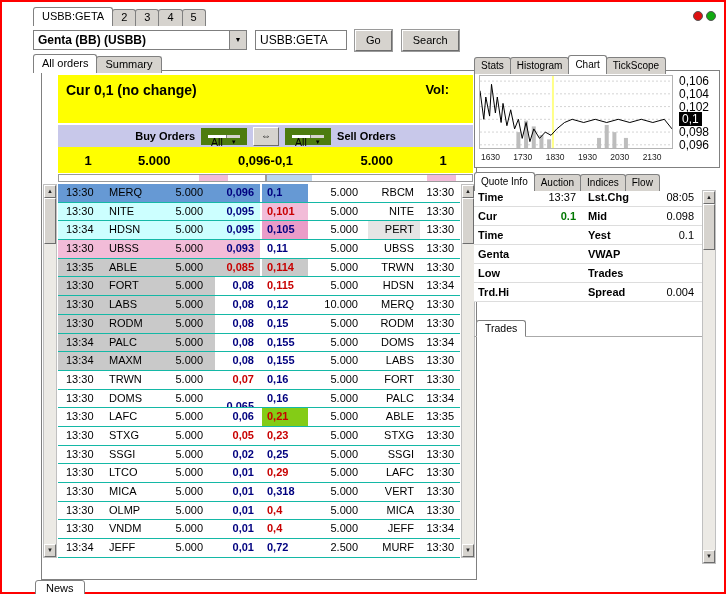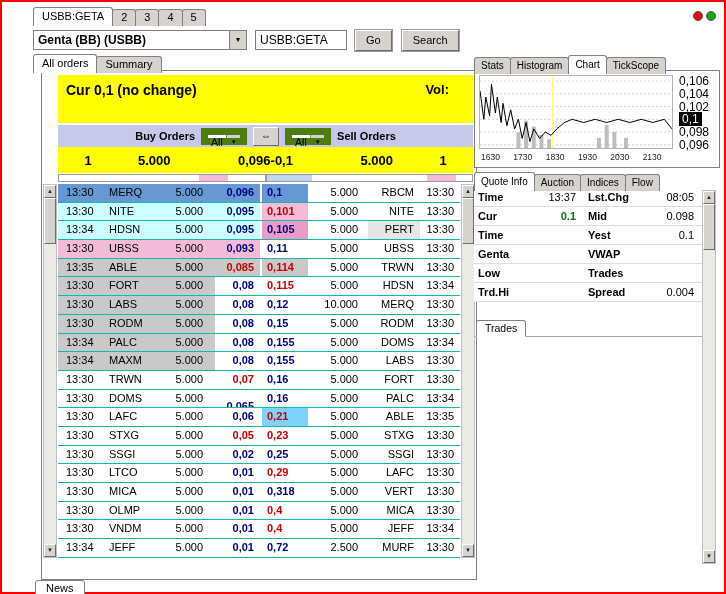--- a/index.html
+++ b/index.html
@@ -290,21 +290,21 @@
           <div class="c sp" style="background: rgb(255, 255, 255); color: rgb(0, 0, 127);">0,16</div>
           <div class="c sv" style="background: rgb(255, 255, 255);">5.000</div>
           <div class="c sn" style="background: rgb(255, 255, 255);">PALC</div>
           <div class="c st" style="background: rgb(255, 255, 255);">13:34</div>
         </div>
         <div class="orow">
           <div class="c bt" style="background: rgb(255, 255, 255);">13:30</div>
           <div class="c bn" style="background: rgb(255, 255, 255);">LAFC</div>
           <div class="c bv" style="background: rgb(255, 255, 255);">5.000</div>
           <div class="c bp" style="background: rgb(255, 255, 255); color: rgb(0, 0, 127);">0,06</div>
-          <div class="c sp" style="background: #7dd3fc; color: rgb(200, 0, 0);">0,21</div>
+          <div class="c sp" style="background: #84cc16; color: rgb(200, 0, 0);">0,21</div>
           <div class="c sv" style="background: rgb(255, 255, 255);">5.000</div>
           <div class="c sn" style="background: rgb(255, 255, 255);">ABLE</div>
           <div class="c st" style="background: rgb(255, 255, 255);">13:35</div>
         </div>
         <div class="orow">
           <div class="c bt" style="background: rgb(255, 255, 255);">13:30</div>
           <div class="c bn" style="background: rgb(255, 255, 255);">STXG</div>
           <div class="c bv" style="background: rgb(255, 255, 255);">5.000</div>
           <div class="c bp" style="background: rgb(255, 255, 255); color: rgb(200, 0, 0);">0,05</div>
           <div class="c sp" style="background: rgb(255, 255, 255); color: rgb(200, 0, 0);">0,23</div>

